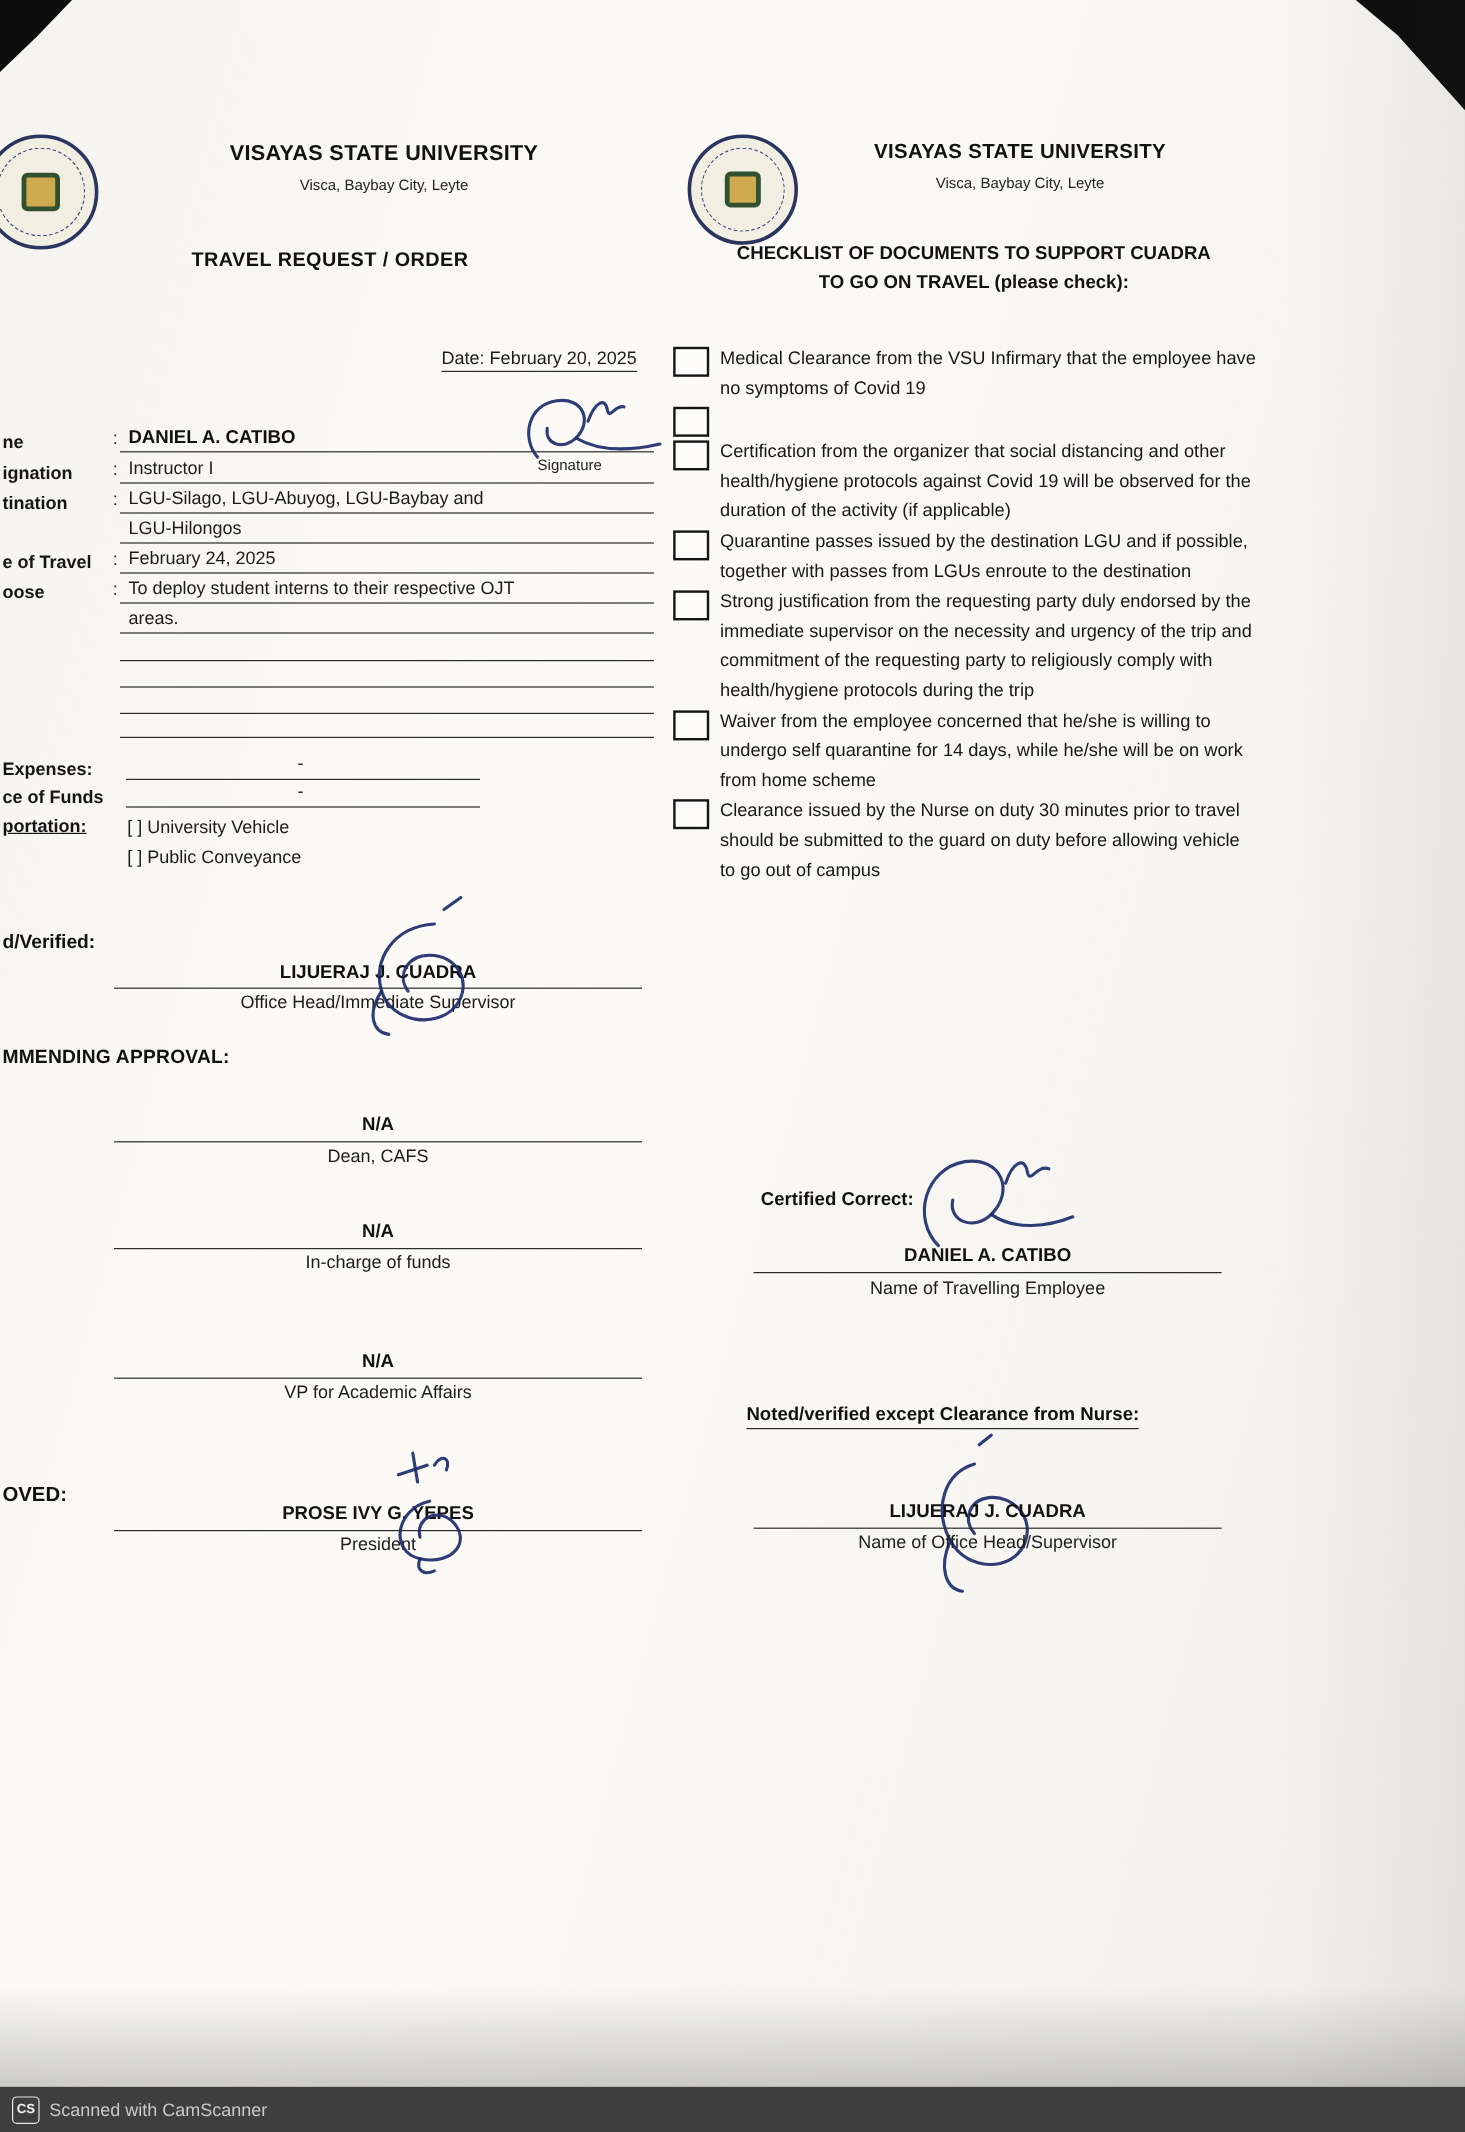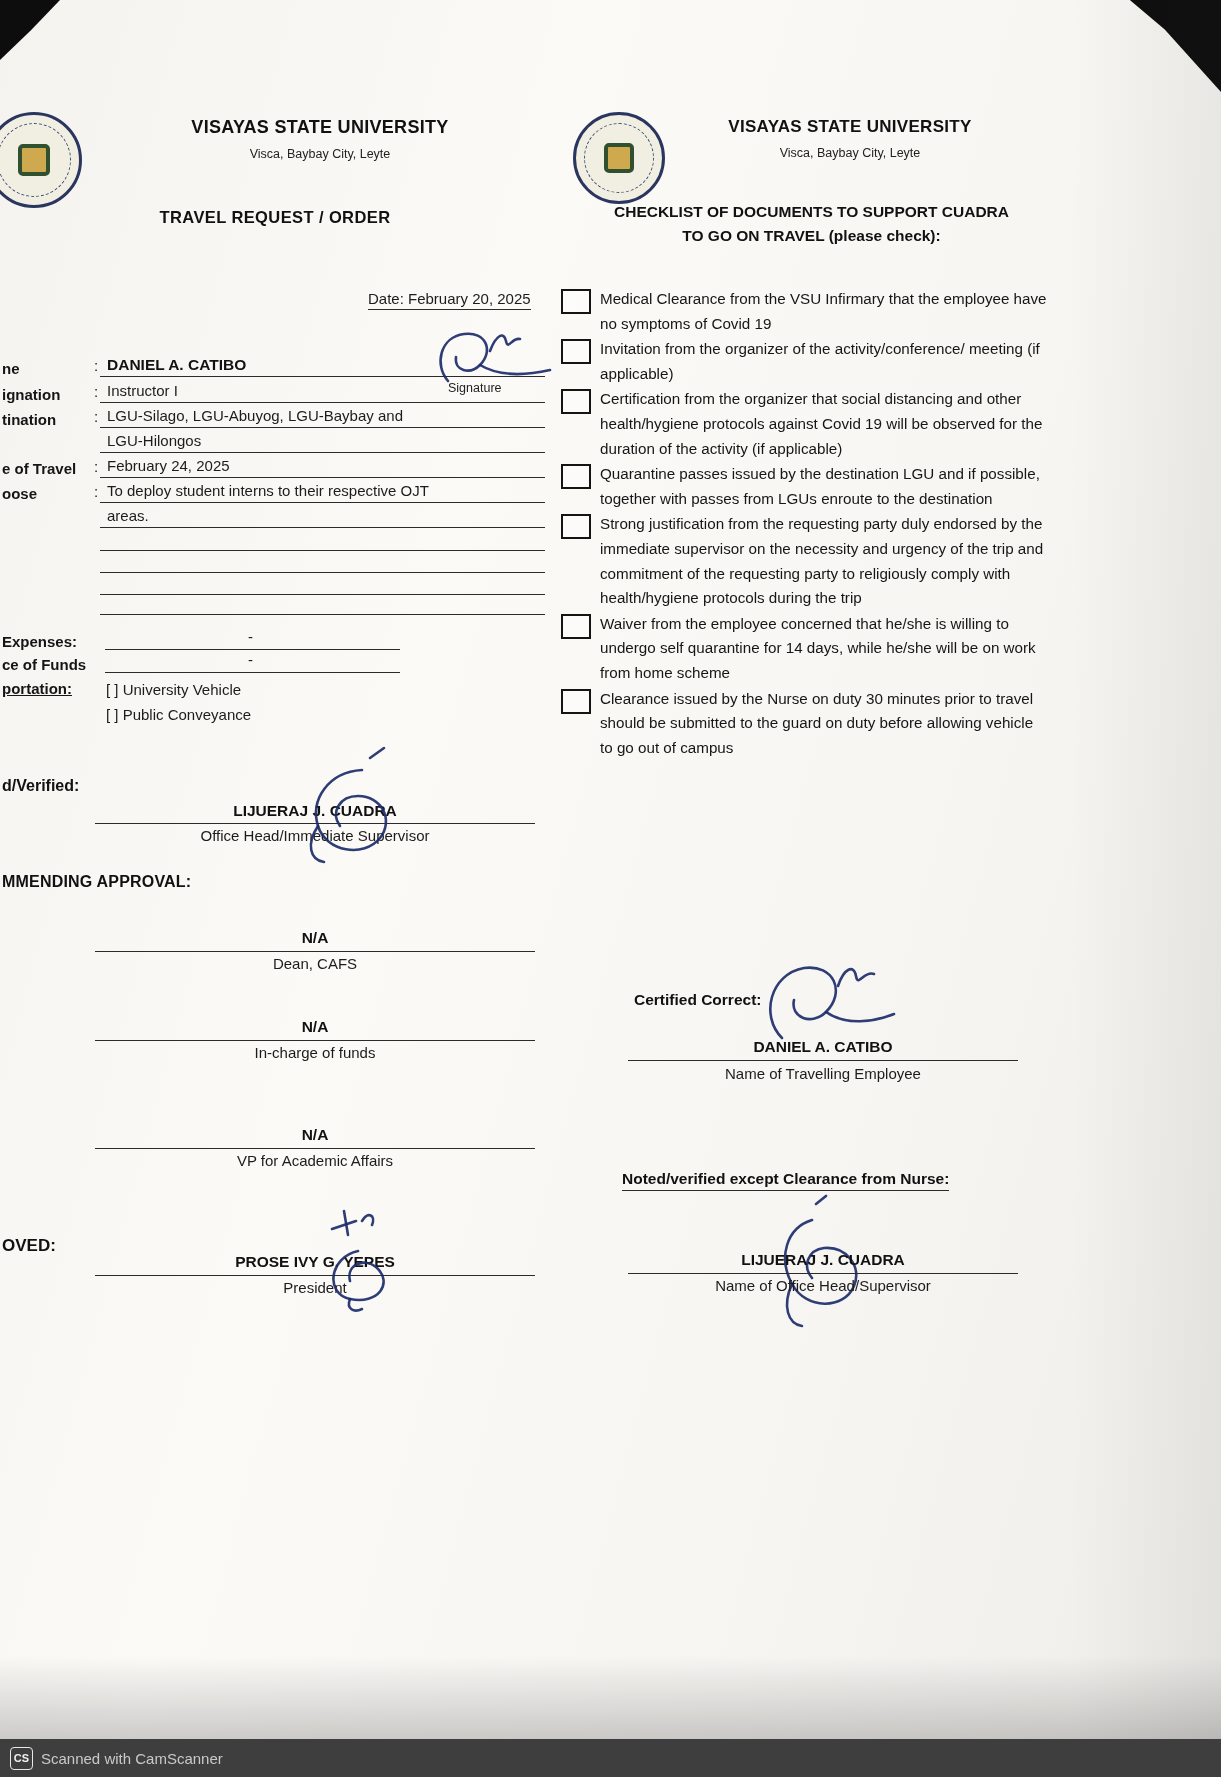--- a/index.html
+++ b/index.html
@@ -152,21 +152,20 @@
   <div class="abs b center" style="left:563px; top:203px; width:497px; font-size:15.5px;">CHECKLIST OF DOCUMENTS TO SUPPORT CUADRA</div>
   <div class="abs b center" style="left:563px; top:227px; width:497px; font-size:15.5px;">TO GO ON TRAVEL (please check):</div>
 
   <div class="ck-list">
     <div class="ck-item">
       <div class="ck-box"></div>
       <div class="ck-text">Medical Clearance from the VSU Infirmary that the employee have no symptoms of Covid 19</div>
     </div>
     <div class="ck-item">
       <div class="ck-box"></div>
-      <div class="ck-text">Invitation from the organizer of the activity/conference/ meeting (if applicable)</div>
     </div>
     <div class="ck-item">
       <div class="ck-box"></div>
       <div class="ck-text">Certification from the organizer that social distancing and other health/hygiene protocols against Covid 19 will be observed for the duration of the activity (if applicable)</div>
     </div>
     <div class="ck-item">
       <div class="ck-box"></div>
       <div class="ck-text">Quarantine passes issued by the destination LGU and if possible, together with passes from LGUs enroute to the destination</div>
     </div>
     <div class="ck-item">

